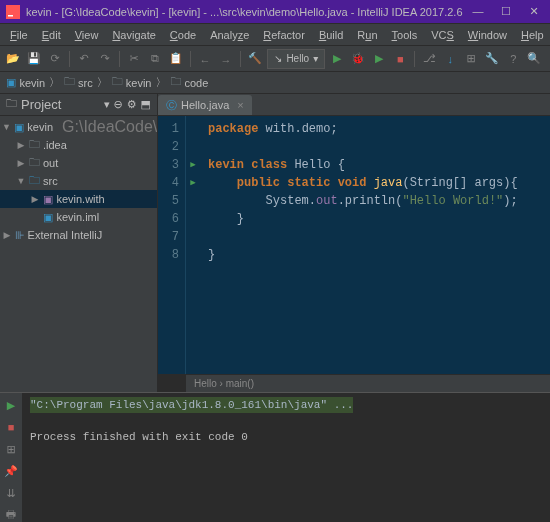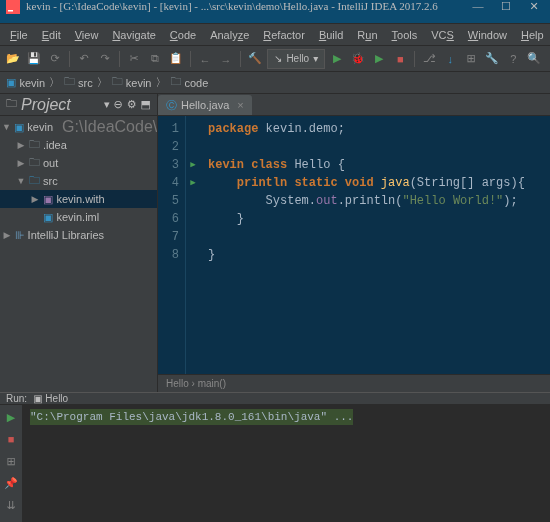--- a/index.html
+++ b/index.html
@@ -1,17 +1,17 @@
 <!DOCTYPE html>
 <html><head>
 <meta charset="utf-8">
 <style>
 * { margin: 0; padding: 0; box-sizing: border-box; }
 body { font-family: "Segoe UI", Arial, sans-serif; font-size: 11px; background: #3c3f41; color: #bbbbbb; width: 550px; height: 522px; overflow: hidden; display: flex; flex-direction: column; }
-.titlebar { background: #0c4a6e; height: 24px; display: flex; align-items: flex-start; padding: 0 6px; border-bottom: 1px solid #2b2b2b; font-family: Liberation Serif, serif; }
+.titlebar { background: #4c1d95; height: 24px; display: flex; align-items: center; padding: 0 6px; border-bottom: 1px solid #2b2b2b; }
 .titlebar .logo { width: 14px; height: 14px; margin-right: 6px; }
 .titlebar .title { color: #bbbbbb; font-size: 11px; flex: 1; }
 .win-controls { display: flex; gap: 8px; }
 .win-controls span { width: 20px; text-align: center; cursor: default; }
 .menubar { background: #3c3f41; height: 22px; display: flex; align-items: center; padding: 0 4px; gap: 2px; border-bottom: 1px solid #2b2b2b; }
 .menubar .menu-item { padding: 2px 6px; color: #bbbbbb; cursor: default; }
 .menubar .menu-item u { text-decoration: underline; }
 .toolbar { background: #3c3f41; height: 26px; display: flex; align-items: center; padding: 0 4px; gap: 3px; border-bottom: 1px solid #2b2b2b; }
 .tbtn { width: 18px; height: 18px; display: flex; align-items: center; justify-content: center; color: #808080; cursor: default; }
 .tbtn.green { color: #499c54; }
@@ -19,21 +19,21 @@
 .tbtn.blue { color: #3592c4; }
 .tsep { width: 1px; height: 16px; background: #555; margin: 0 2px; }
 .run-config { background: #45494a; border: 1px solid #555; height: 20px; display: flex; align-items: center; padding: 0 6px; gap: 4px; font-size: 10px; }
 .nav-row { background: #3c3f41; height: 22px; display: flex; align-items: center; padding: 0 6px; gap: 4px; border-bottom: 1px solid #2b2b2b; }
 .nav-row .crumb { display: flex; align-items: center; gap: 3px; color: #bbbbbb; }
 .folder-icon { color: #87939a; }
 .module-icon { color: #3592c4; }
 .main-area { flex: 1; display: flex; min-height: 0; }
 .proj-panel { width: 158px; background: #3c3f41; border-right: 1px solid #2b2b2b; display: flex; flex-direction: column; }
 .proj-header { height: 22px; display: flex; align-items: center; padding: 0 6px; border-bottom: 1px solid #2b2b2b; gap: 4px; }
-.proj-header .title { flex: 1; font-size: 16px; font-style: italic; }
+.proj-header .title { flex: 1; font-size: 13px; }
 .proj-tree { flex: 1; overflow: auto; padding: 2px 0; font-size: 11px; }
 .tree-row { display: flex; align-items: center; height: 18px; padding-right: 4px; gap: 3px; cursor: default; white-space: nowrap; }
 .tree-row.sel { background: #0d293e; }
 .tree-row .arrow { width: 10px; text-align: center; color: #888; font-size: 9px; }
 .tree-row .lbl { color: #bbbbbb; }
 .tree-row .path { color: #787878; font-size: 16px; }
 .pkg-icon { color: #9876aa; }
 .editor-area { flex: 1; display: flex; flex-direction: column; background: #2b2b2b; min-width: 0; }
 .ed-tabs { height: 22px; background: #3c3f41; display: flex; align-items: flex-end; border-bottom: 1px solid #2b2b2b; }
 .ed-tab { background: #515658; height: 20px; display: flex; align-items: center; padding: 0 8px; gap: 4px; font-size: 11px; border-top-left-radius: 3px; border-top-right-radius: 3px; }
@@ -41,21 +41,21 @@
 .editor-body { flex: 1; display: flex; background: #0b3049; font-family: "Consolas","Courier New",monospace; font-size: 12px; overflow: auto; }
 .gutter { width: 28px; background: #0b3049; border-right: 1px solid #1a4560; color: #5a7a8a; text-align: right; padding: 4px 6px 4px 2px; line-height: 18px; }
 .gut-marks { width: 14px; background: #0b3049; padding-top: 4px; line-height: 18px; text-align: center; }
 .gut-marks .play { color: #499c54; font-size: 9px; }
 .code { flex: 1; padding: 4px 8px; line-height: 18px; white-space: pre; }
 .kw { color: #cc7832; font-weight: bold; }
 .str { color: #6a8759; }
 .fld { color: #9876aa; }
 .pln { color: #a9b7c6; }
 .mth { color: #ffc66d; }
-.ed-status { height: 18px; background: #3c3f41; border-top: 1px solid #2b2b2b; display: flex; align-items: center; padding: 0 8px; font-size: 10px; color: #888; }
+.ed-status { height: 18px; background: #3c3f41; border-top: 1px solid #2b2b2b; display: flex; align-items: center; padding: 0 8px; font-size: 10px; color: #888; margin-left: 28px; }
 .run-panel { height: 130px; background: #2b2b2b; border-top: 1px solid #555; display: flex; flex-direction: column; }
 .run-header { height: 20px; background: #3c3f41; display: flex; align-items: center; padding: 0 6px; gap: 6px; border-bottom: 1px solid #2b2b2b; font-size: 10px; }
 .run-body { flex: 1; display: flex; }
 .run-btns { width: 22px; background: #3c3f41; display: flex; flex-direction: column; align-items: center; padding-top: 4px; gap: 6px; }
 .run-btns .rb { width: 16px; height: 16px; color: #808080; display:flex; align-items:center; justify-content:center; }
 .console { flex: 1; background: #2b2b2b; font-family: "Consolas","Courier New",monospace; font-size: 11px; line-height: 16px; padding: 4px 8px; color: #bbbbbb; }
 .console .cmd { background: #3a5030; color: #a9b7c6; display: inline-block; }
 svg { display: block; }
 </style>
 </head>
@@ -182,21 +182,21 @@
           <span class="lbl">kevin.with</span>
         </div>
       <div class="tree-row" style="padding-left:30px">
           <span class="arrow"></span>
           <span class="module-icon">▣</span>
           <span class="lbl">kevin.iml</span>
         </div>
       <div class="tree-row" style="padding-left:2px">
           <span class="arrow">▶</span>
           <span style="color:#6897bb">⊪</span>
-          <span class="lbl">IntelliJ Libraries</span>
+          <span class="lbl">External IntelliJ</span>
         </div>
     </div>
   </div>
 
   <div class="editor-area">
     <div class="ed-tabs">
       <div class="ed-tab">
         <span style="color:#3592c4">Ⓒ</span>
         <span>Hello.java</span>
         <span class="close">×</span>
@@ -216,48 +216,45 @@
       <div class="gut-marks">
         <div>&nbsp;</div>
           <div>&nbsp;</div>
           <div class="play">▶</div>
           <div class="play">▶</div>
           <div>&nbsp;</div>
           <div>&nbsp;</div>
           <div>&nbsp;</div>
           <div>&nbsp;</div>
       </div>
-      <div class="code"><span class="kw">package</span><span class="pln"> kevin.demo;</span>
+      <div class="code"><span class="kw">package</span><span class="pln"> with.demo;</span>
 &nbsp;
 <span class="kw">kevin class </span><span class="pln">Hello</span><span class="pln"> {</span>
-<span>    </span><span class="kw">println static void </span><span class="mth">java</span><span class="pln">(String[] args){</span>
+<span>    </span><span class="kw">public static void </span><span class="mth">java</span><span class="pln">(String[] args){</span>
 <span>        </span><span class="pln">System.</span><span class="fld">out</span><span class="pln">.</span><span class="pln">println</span><span class="pln">(</span><span class="str">"Hello World!"</span><span class="pln">);</span>
 <span>    </span><span class="pln">}</span>
 &nbsp;
 <span class="pln">}</span></div>
     </div>
     <div class="ed-status">
         <span>Hello  ›  main()</span>
       </div>
   </div>
 </div>
 
 <div class="run-panel">
-  <div class="run-header">
-    <span>Run:</span>
-    <span>▣ <span>Hello</span></span>
-  </div>
   <div class="run-body">
     <div class="run-btns">
       <span class="rb" style="color:#499c54">▶</span>
       <span class="rb" style="color:#c75450">■</span>
       <span class="rb">⊞</span>
       <span class="rb">📌</span>
       <span class="rb">⇊</span>
       <span class="rb">🖶</span>
 
     </div>
     <div class="console">
 <span class="cmd">"C:\Program Files\java\jdk1.8.0_161\bin\java" ...</span>
 <div>&nbsp;</div>
+<div>Process finished with exit code 0</div>
     </div>
   </div>
 </div>
 
 </body></html>

